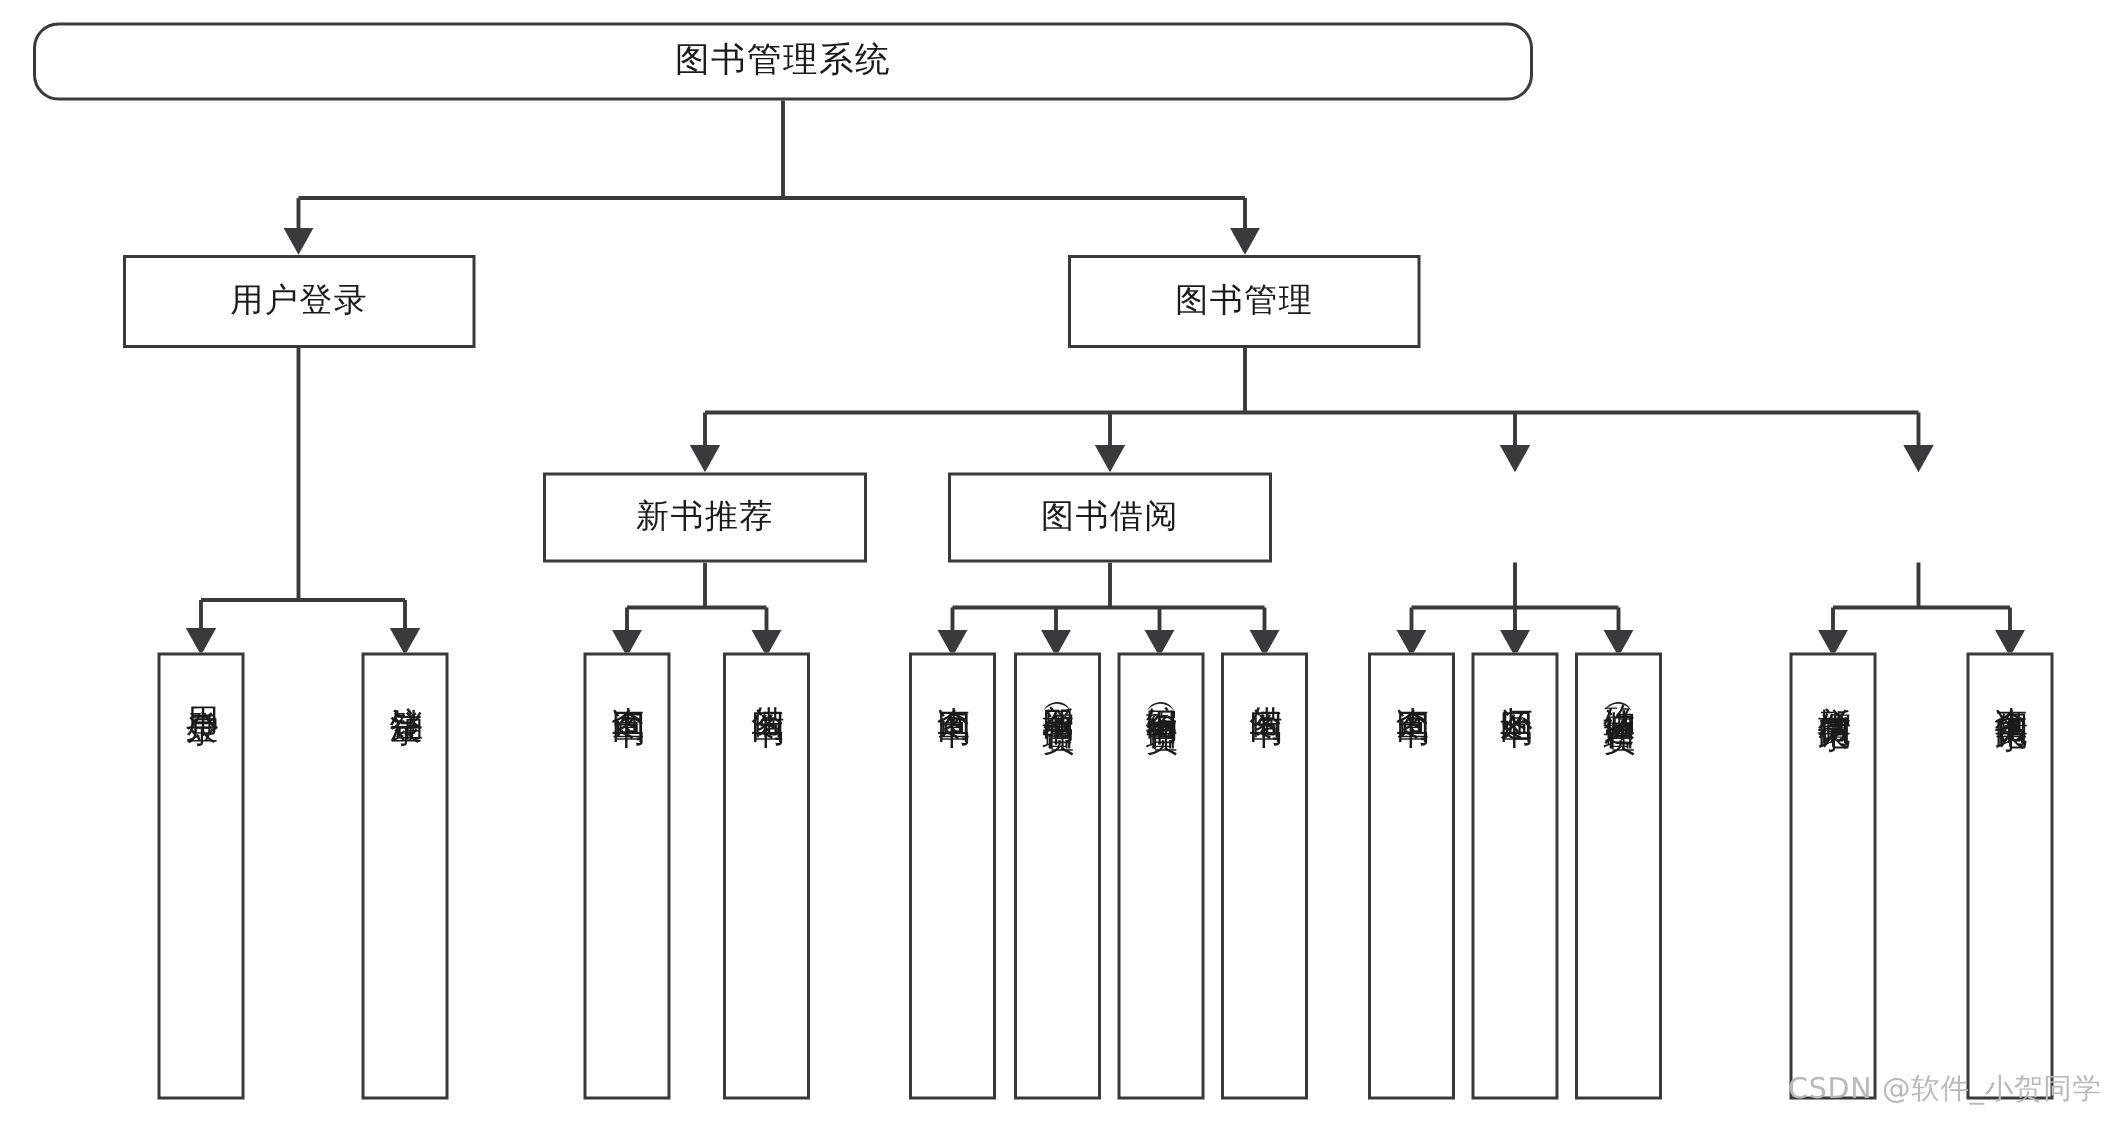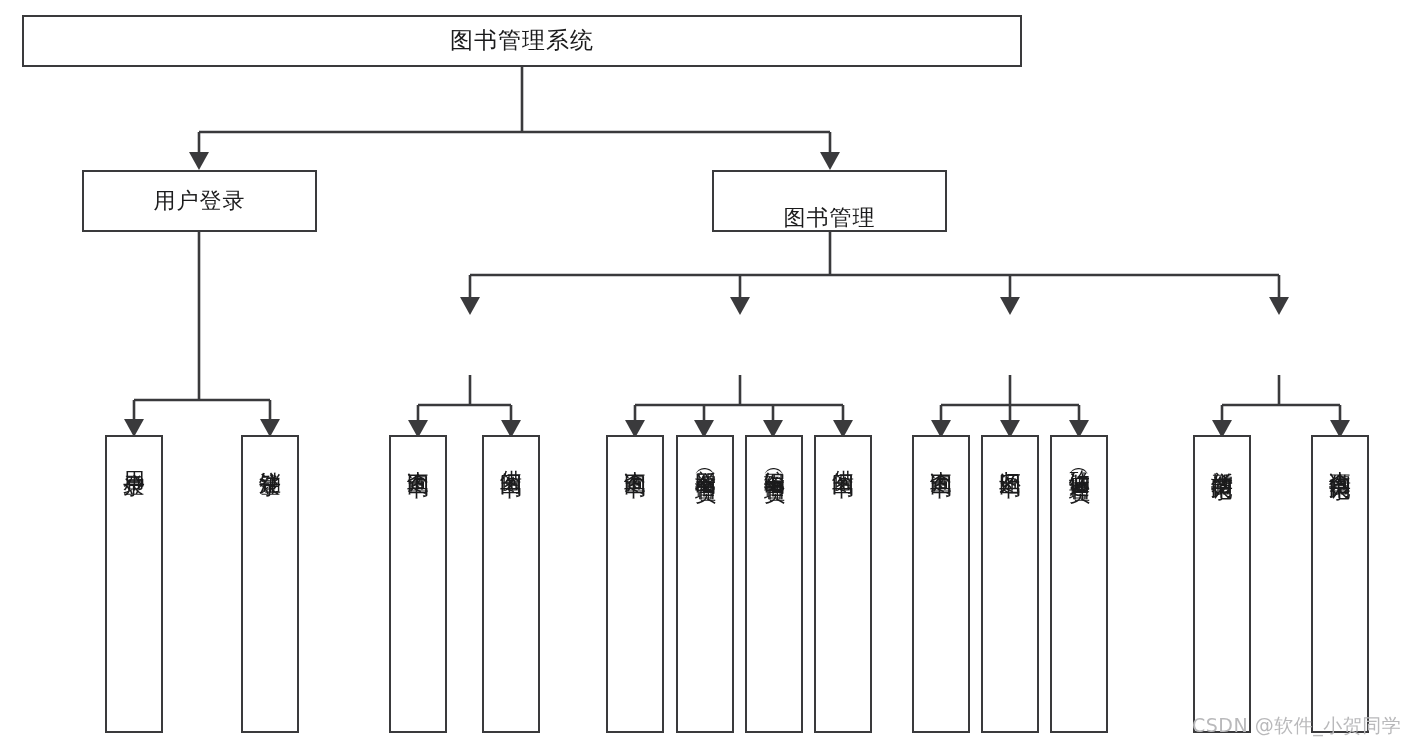--- a/index.html
+++ b/index.html
@@ -117,31 +117,37 @@
       <path d="M1079,405 L1079,428" marker-end="url(#arrow)"></path>
 
       <path d="M1279,375 L1279,405"></path>
       <path d="M1222,405 L1340,405"></path>
       <path d="M1222,405 L1222,428" marker-end="url(#arrow)"></path>
       <path d="M1340,405 L1340,428" marker-end="url(#arrow)"></path>
 
     </g>
   </svg>
 
-  <div class="node horiz root" style="left:22px; top:15px; width:1000px; height:52px;">
+  <div class="node horiz root" style="left:22px; top:15px; width:1000px; height:52px;border-radius:17px;">
     <span>图书管理系统</span>
   </div>
 
   <div class="node horiz" style="left:82px; top:170px; width:235px; height:62px;">
     <span>用户登录</span>
   </div>
-  <div class="node horiz" style="left:712px; top:170px; width:235px; height:62px;align-items:flex-end;">
+  <div class="node horiz" style="left:712px; top:170px; width:235px; height:62px;">
     <span>图书管理</span>
   </div>
 
+  <div class="node horiz" style="left:362px; top:315px; width:216px; height:60px;">
+    <span>新书推荐</span>
+  </div>
+  <div class="node horiz" style="left:632px; top:315px; width:216px; height:60px;">
+    <span>图书借阅</span>
+  </div>
 
   <div class="node vert" style="left:105px; top:435px; width:58px; height:298px;">
     <span class="vtext">用户登录</span>
   </div>
   <div class="node vert" style="left:241px; top:435px; width:58px; height:298px;">
     <span class="vtext">注销登录</span>
   </div>
 
   <div class="node vert" style="left:389px; top:435px; width:58px; height:298px;">
     <span class="vtext">查询图书</span>

